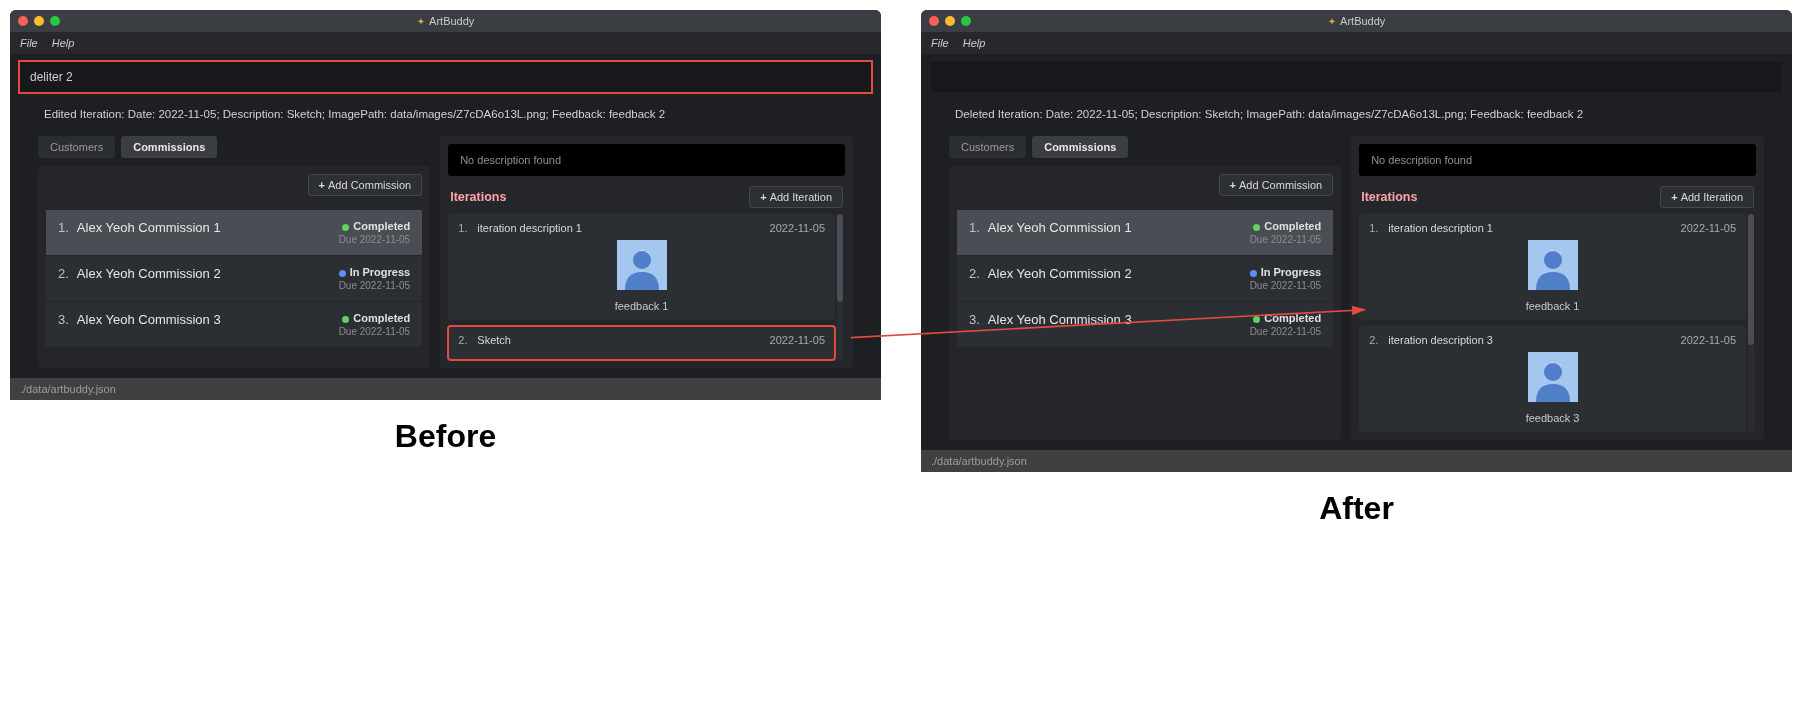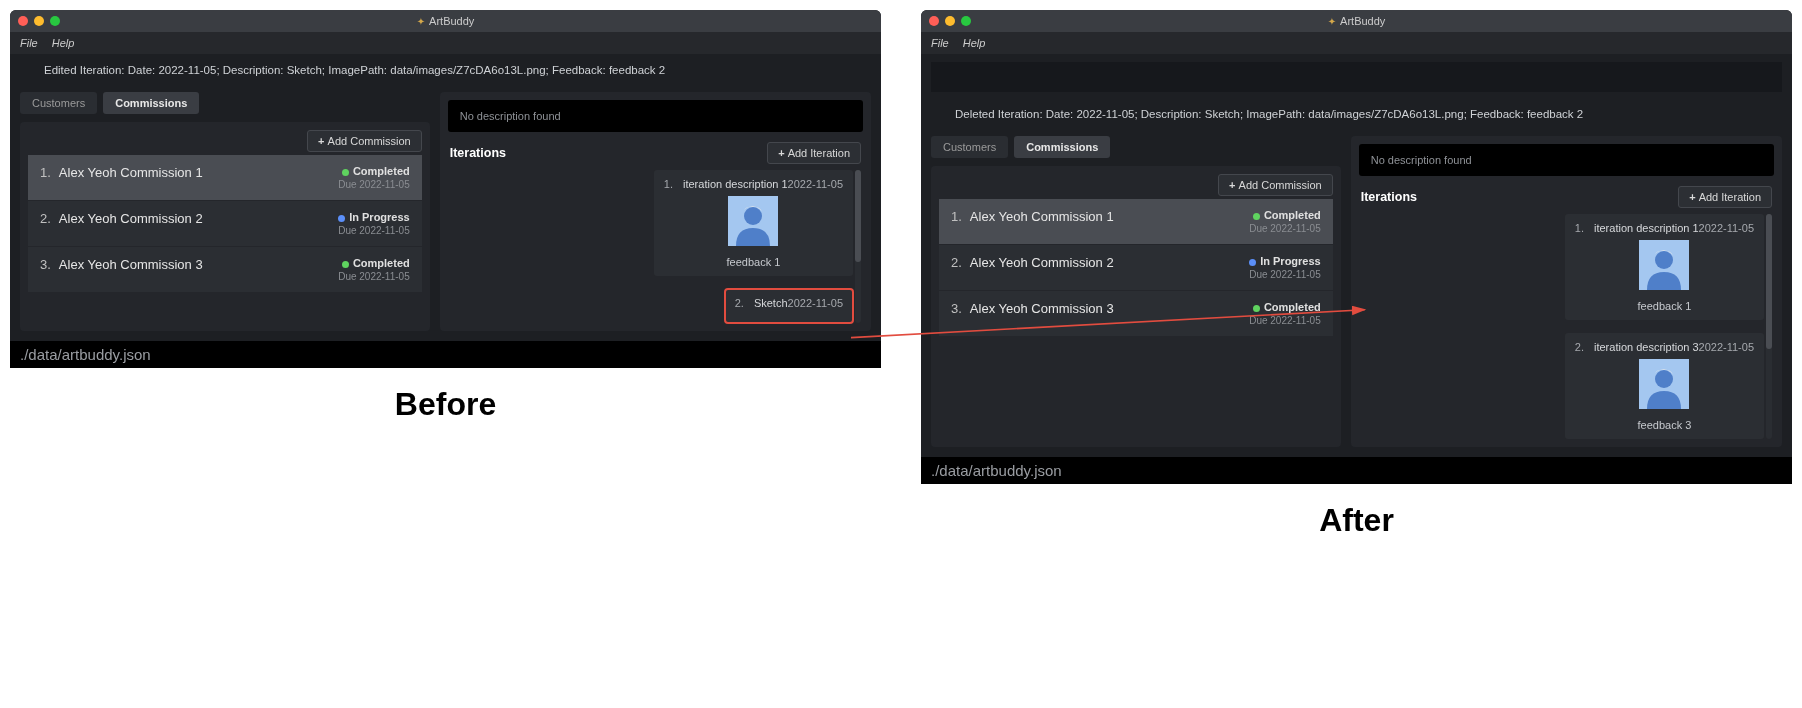--- a/index.html
+++ b/index.html
@@ -15,57 +15,57 @@
   .tl.green { background: #28c840; }
   .app-title { position: absolute; left: 50%; transform: translateX(-50%); font-size: 11px; color: #ccc; display: flex; align-items: center; gap: 4px; }
   .app-title::before { content: "✦"; color: #d4a84b; font-size: 10px; }
   .menubar { background: #26282c; height: 22px; display: flex; align-items: center; padding: 0 10px; gap: 14px; font-size: 11px; color: #ccc; font-style: italic; }
   .menubar span { cursor: default; }
   .body-area { background: #1d1f23; padding: 0; }
   .cmd-row { padding: 8px 10px 6px; }
   .cmd-input { width: 100%; background: #16181c; border: none; color: #d0d0d0; padding: 8px 10px; font-size: 12px; outline: none; }
   .cmd-input.hl { outline: 2px solid #e24c3f; outline-offset: 0; }
   .status-row { padding: 10px 14px 16px; color: #cfd2d6; font-size: 11.5px; margin-left: 20px; }
-  .main { display: flex; gap: 10px; padding: 0 10px 10px; }
+  .main { display: flex; gap: 10px; padding: 0 28px 10px; }
   .left-pane { flex: 0.95; display: flex; flex-direction: column; }
   .right-pane { flex: 1; display: flex; flex-direction: column; }
   .tabs { display: flex; gap: 6px; margin-bottom: 8px; }
   .tab { background: #2a2d32; padding: 5px 12px; font-size: 11px; color: #9a9a9a; border-radius: 3px; cursor: default; }
   .tab.active { background: #3a3d43; color: #e8e8e8; font-weight: 600; }
   .pane-box { background: #24262b; border-radius: 4px; padding: 8px; flex: 1; position: relative; }
-  .btn-row { display: flex; justify-content: flex-end; margin-bottom: 3px; }
+  .btn-row { display: flex; justify-content: flex-end; margin-bottom: 14px; }
   .btn { background: #2c2f34; border: 1px solid #44474d; color: #d8d8d8; font-size: 11px; padding: 4px 10px; border-radius: 3px; cursor: default; }
   .btn::before { content: "+ "; font-weight: bold; }
   .comm-list { display: flex; flex-direction: column; gap: 1px; }
   .comm-item { background: #2b2e33; padding: 10px 12px; display: flex; justify-content: space-between; align-items: flex-start; }
   .comm-item.sel { background: #4a4d53; }
   .comm-left { display: flex; gap: 8px; font-size: 13px; color: #e6e6e6; }
   .comm-idx { color: #c0c0c0; }
   .comm-right { text-align: right; font-size: 11px; }
   .status-dot { display: inline-block; width: 7px; height: 7px; border-radius: 50%; margin-right: 4px; vertical-align: middle; }
   .dot-green { background: #5fd35f; }
   .dot-blue { background: #5b8ff9; }
   .status-txt { font-weight: 600; color: #e0e0e0; }
   .due { color: #8a8d92; font-size: 10px; margin-top: 2px; }
   .desc-box { background: #000000; padding: 10px 12px; font-size: 11px; color: #8e9196; border-radius: 3px; margin-bottom: 10px; }
   .iter-head { display: flex; justify-content: space-between; align-items: center; margin-bottom: 6px; padding: 0 2px; }
-  .iter-title { font-size: 12.5px; font-weight: 600; color: #ffffff; }
-  .iter-list { display: flex; flex-direction: column; gap: 13px; padding-right: 10px; position: relative; align-items: flex-end; }
+  .iter-title { font-size: 12.5px; font-weight: 600; color: #fca5a5; }
+  .iter-list { display: flex; flex-direction: column; gap: 6px; padding-right: 10px; position: relative; }
   .scroll-track { position: absolute; right: 2px; top: 0; bottom: 0; width: 6px; background: #2a2d32; border-radius: 3px; }
   .scroll-thumb { position: absolute; width: 100%; background: #4a4d53; border-radius: 3px; top: 0; height: 60%; }
   .iter-item { background: #2b2e33; padding: 8px 10px; border-radius: 3px; position: relative; }
   .iter-item.hl { outline: 2px solid #e24c3f; outline-offset: -1px; }
   .iter-top { display: flex; justify-content: space-between; font-size: 11px; color: #a6a9ae; margin-bottom: 6px; }
   .iter-top .idx { margin-right: 10px; }
   .iter-top .desc { color: #d6d8db; font-weight: 500; }
   .iter-body { display: flex; gap: 10px; align-items: center; flex-direction: column; }
   .avatar { width: 50px; height: 50px; background: #a4c7f0; display: flex; align-items: flex-end; justify-content: center; overflow: hidden; }
   .avatar svg { width: 100%; height: 100%; }
   .feedback { font-size: 11px; color: #c6c9ce; }
-  .footer { background: #000000; padding: 5px 10px; font-size: 15px; color: #9a9da2; }
+  .footer { background: #404040; padding: 5px 10px; font-size: 11px; color: #9a9da2; }
   .caption { font-size: 32px; font-weight: 700; margin-top: 18px; color: #000; }
   .arrow-svg { position: absolute; pointer-events: none; z-index: 50; }
 </style>
 </head>
 <body>
 
 <div class="container">
 
   <div class="col">
     <div class="window">
@@ -75,20 +75,23 @@
           <div class="tl yellow"></div>
           <div class="tl green"></div>
         </div>
         <div class="app-title">ArtBuddy</div>
       </div>
       <div class="menubar">
         <span>File</span>
         <span>Help</span>
       </div>
       <div class="body-area">
+        <div class="cmd-row">
+          <input class="cmd-input hl" value="deliter 2" style="">
+        </div>
         <div class="status-row">Edited Iteration: Date: 2022-11-05; Description: Sketch; ImagePath: data/images/Z7cDA6o13L.png; Feedback: feedback 2</div>
         <div class="main">
           <div class="left-pane">
             <div class="tabs">
               <div class="tab">Customers</div>
               <div class="tab active">Commissions</div>
             </div>
             <div class="pane-box">
               <div class="btn-row">
                   <div class="btn">Add Commission</div>

